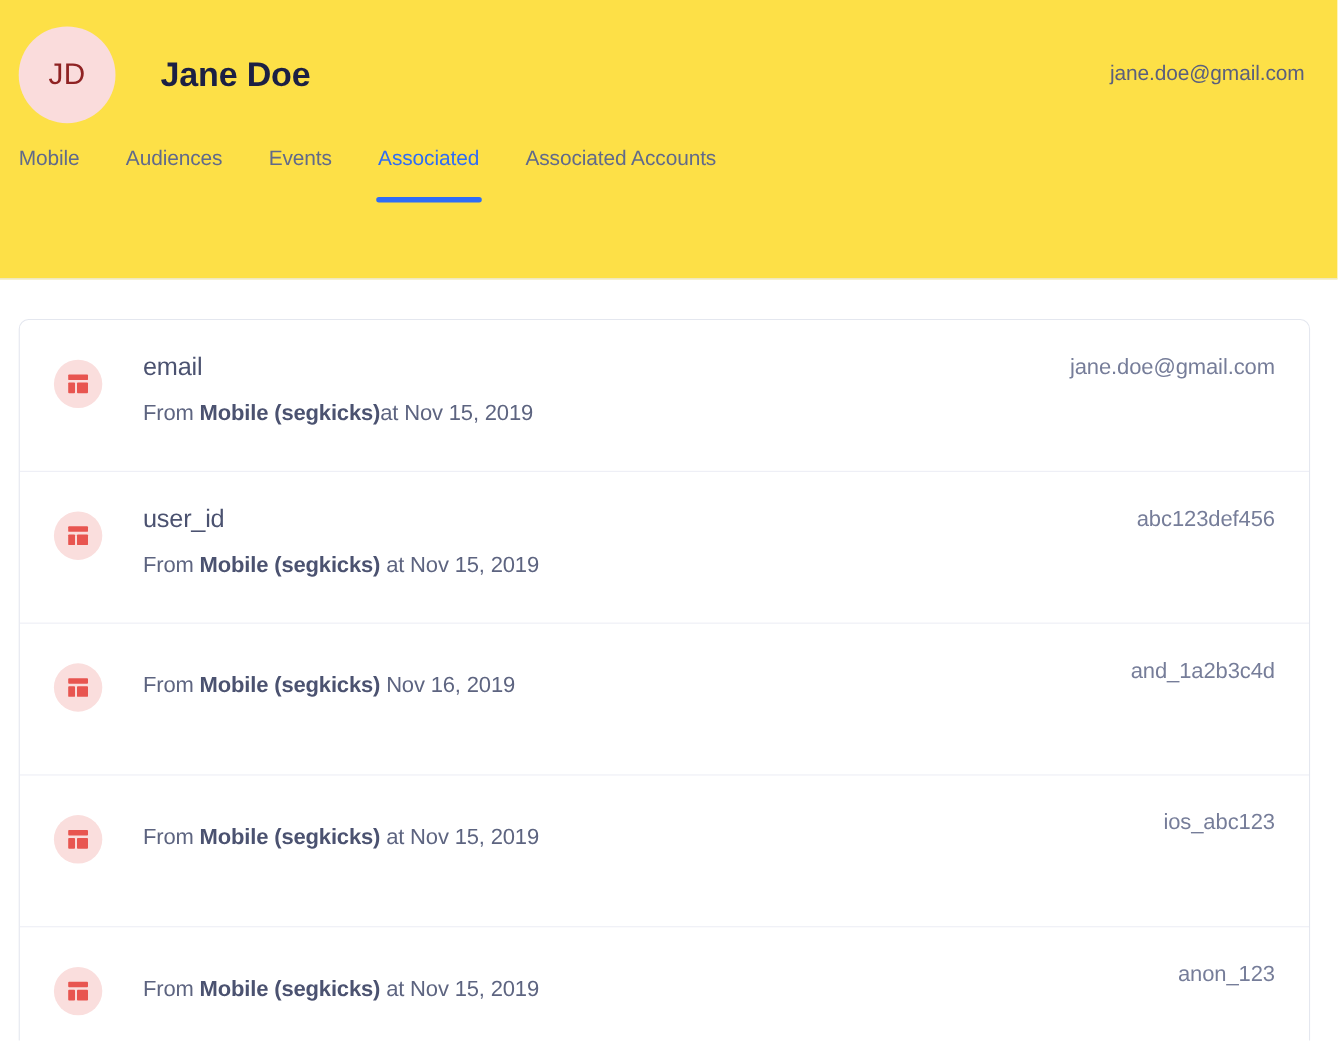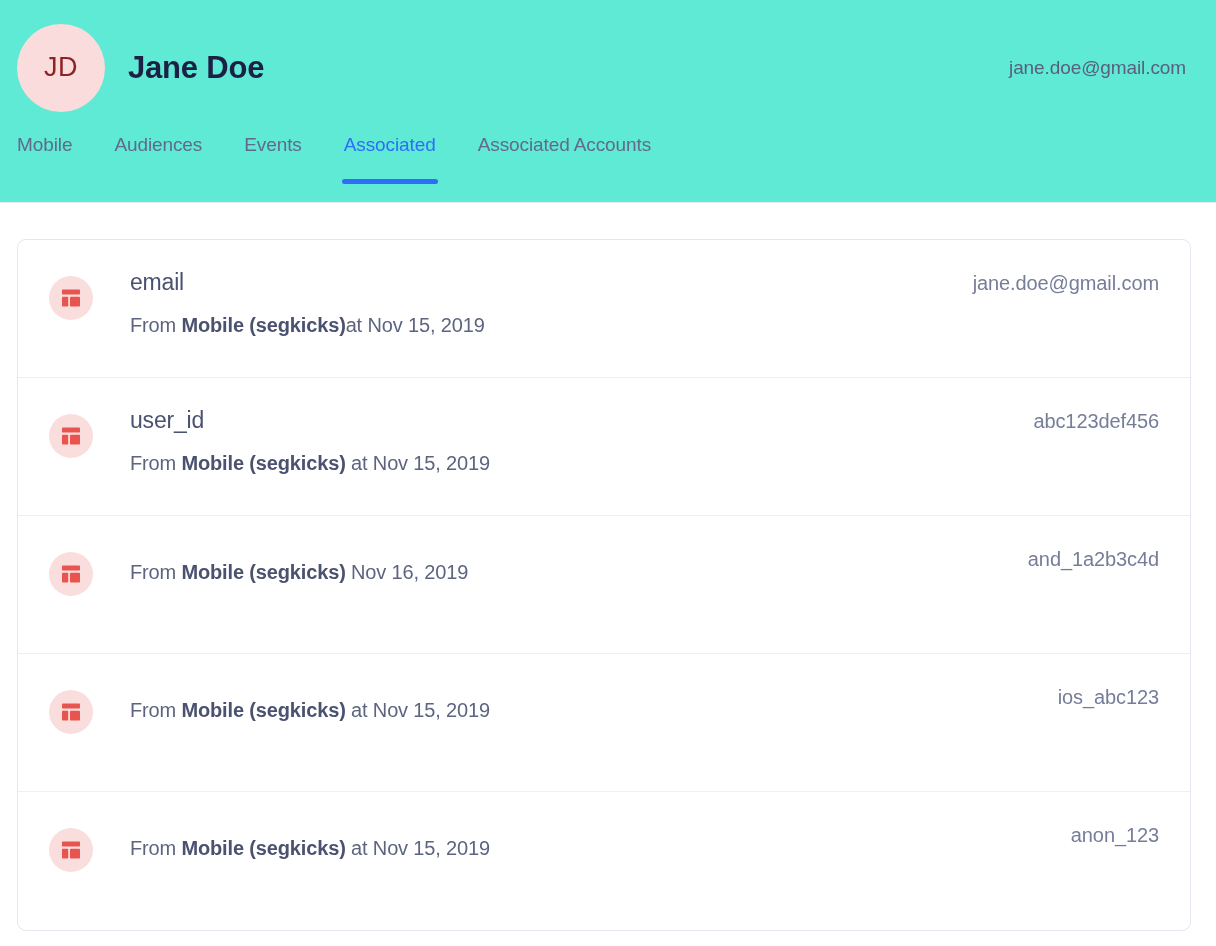--- a/index.html
+++ b/index.html
@@ -12,23 +12,23 @@
     width: 1216px;
     height: 946px;
     background: #ffffff;
     font-family: "Liberation Sans", sans-serif;
     -webkit-font-smoothing: antialiased;
     overflow: hidden;
   }
 
   
   .profile-header {
-    background: #5eead4;
+    background: #fde047;
     border-bottom: 1px solid #e9ebf2;
-    height: 203px;
+    height: 254px;
     padding: 0;
     position: relative;
   }
   .profile-top {
     display: flex;
     align-items: center;
     padding: 25px 30px 0 17px;
     height: 110px;
   }
   .avatar {
@@ -44,21 +44,21 @@
   .avatar-initials {
     font-size: 27px;
     color: #8f2223;
     letter-spacing: 0.5px;
     font-weight: 400;
   }
   .profile-name {
     font-size: 31px;
     font-weight: bold;
     color: #1c2044;
-    margin-left: 23px;
+    margin-left: 41px;
     letter-spacing: -0.2px;
     line-height: 1;
   }
   .profile-email {
     margin-left: auto;
     font-size: 19px;
     color: #5a5f7d;
     letter-spacing: -0.1px;
   }
 

